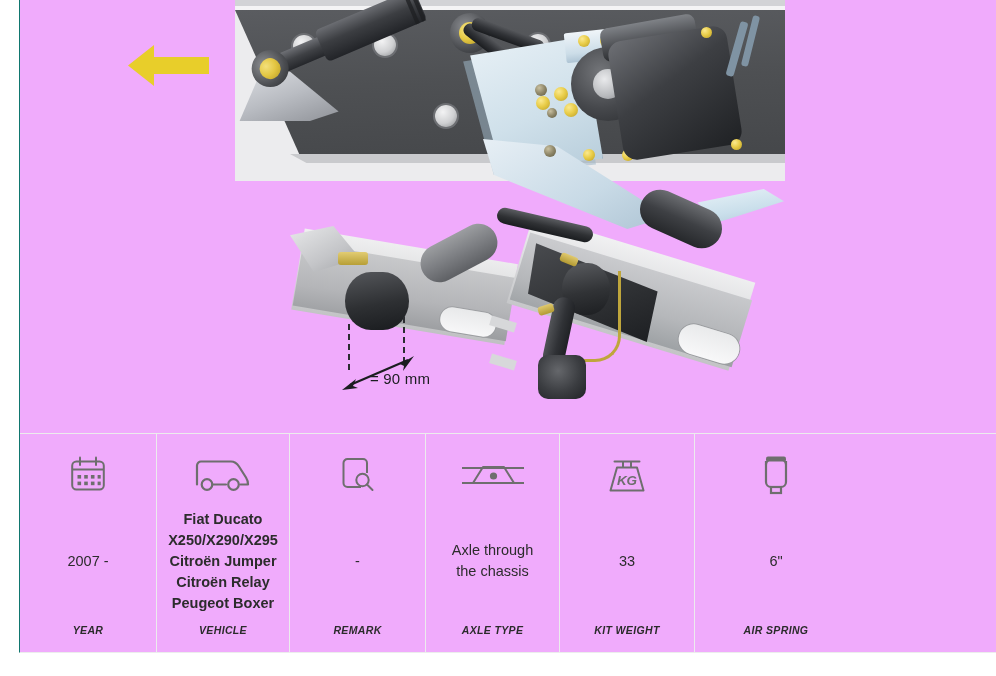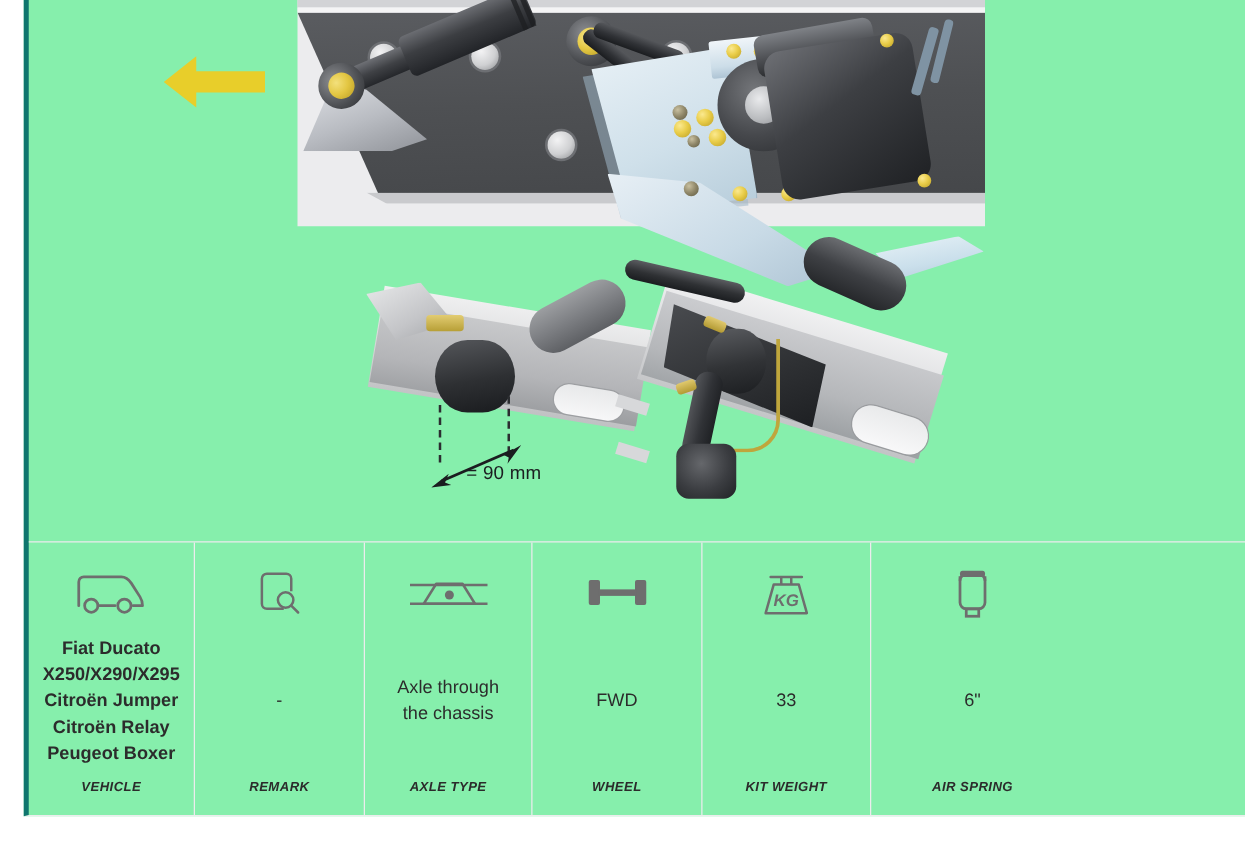--- a/index.html
+++ b/index.html
@@ -7,22 +7,22 @@
     width:996px;height:676px;background:#ffffff;
     font-family:"Liberation Sans",sans-serif;
     -webkit-font-smoothing:antialiased;
     overflow:hidden;
   }
   .page{position:relative;width:996px;height:676px;}
 
   
   .product-card{
     position:absolute;left:19px;top:-1px;right:0;height:654px;
-    background:#86efac;
-    border-left:4px solid #0f766e;
+    background:#f0abfc;
+    border-left:1px solid #0f766e;
     border-bottom:1px solid #eceded;
     box-sizing:border-box;
   }
 
   
   .image-stage{position:relative;height:434px;overflow:hidden;}
 
   .fwd-arrow{position:absolute;left:108px;top:45px;width:81px;height:43px;}
 
   
@@ -376,20 +376,42 @@
         <div class="vr-arm"></div>
         <div class="vr-flange"></div>
         <div class="vr-clip" style="left:60px;top:48px;width:18px;height:9px;transform:rotate(22deg);"></div>
         <div class="vr-clip" style="left:38px;top:98px;width:16px;height:9px;transform:rotate(-18deg);"></div>
       </div>
 
     </div>
 
     <div class="spec-row">
 
+      <div class="spec-col c-year">
+        <div class="spec-icon">
+          <svg width="36" height="38" viewBox="0 0 36 38">
+            <rect x="2.2" y="5.5" width="31.6" height="28" rx="4.2" fill="none" stroke="#6e6e6e" stroke-width="2"></rect>
+            <line x1="2.2" y1="13.5" x2="33.8" y2="13.5" stroke="#6e6e6e" stroke-width="2"></line>
+            <line x1="10" y1="1.5" x2="10" y2="9" stroke="#6e6e6e" stroke-width="2" stroke-linecap="round"></line>
+            <line x1="26" y1="1.5" x2="26" y2="9" stroke="#6e6e6e" stroke-width="2" stroke-linecap="round"></line>
+            <g fill="#6e6e6e">
+              <rect x="7.5" y="19" width="3.6" height="3.6"></rect>
+                <rect x="14.2" y="19" width="3.6" height="3.6"></rect>
+              <rect x="20.9" y="19" width="3.6" height="3.6"></rect>
+                <rect x="27.6" y="19" width="3.1" height="3.6"></rect>
+              <rect x="7.5" y="25.6" width="3.6" height="3.6"></rect>
+                <rect x="14.2" y="25.6" width="3.6" height="3.6"></rect>
+              <rect x="20.9" y="25.6" width="3.6" height="3.6"></rect>
+                <rect x="27.6" y="25.6" width="3.1" height="3.6"></rect>
+            </g>
+          </svg>
+        </div>
+        <div class="spec-value">2007 -</div>
+        <div class="spec-label">YEAR</div>
+      </div>
 
       <div class="spec-col c-vehicle">
         <div class="spec-icon">
           <svg width="58" height="38" viewBox="0 0 58 38">
             <path d="M3 28.5 L3 9.5 A4 4 0 0 1 7 5.5 L37 5.5 C41 5.5 43 7.5 45 10.5 L52 21.5 C53.6 24 54 26 54 28.5 L46.5 28.5" fill="none" stroke="#6e6e6e" stroke-width="2.2" stroke-linecap="round" stroke-linejoin="round"></path>
             <line x1="18.5" y1="28.5" x2="32" y2="28.5" stroke="#6e6e6e" stroke-width="2.2" stroke-linecap="round"></line>
             <circle cx="13" cy="28.5" r="5.3" fill="none" stroke="#6e6e6e" stroke-width="2.2"></circle>
             <circle cx="39.5" cy="28.5" r="5.3" fill="none" stroke="#6e6e6e" stroke-width="2.2"></circle>
           </svg>
         </div>
@@ -420,31 +442,20 @@
             <line x1="2" y1="25" x2="64" y2="25" stroke="#6e6e6e" stroke-width="2"></line>
             <path d="M13 25 L23 9 L44 9 L54 25 Z" fill="none" stroke="#6e6e6e" stroke-width="2" stroke-linejoin="round"></path>
             <circle cx="33.5" cy="18" r="3.6" fill="#6e6e6e"></circle>
           </svg>
         </div>
         <div class="spec-value" style="white-space:pre-line;">Axle through
 the chassis</div>
         <div class="spec-label">AXLE TYPE</div>
       </div>
 
-      <div class="spec-col c-wheel">
-        <div class="spec-icon">
-          <svg width="50" height="30" viewBox="0 0 50 30">
-            <rect x="2" y="4" width="9" height="20" rx="1.6" fill="#6e6e6e"></rect>
-            <rect x="39" y="4" width="9" height="20" rx="1.6" fill="#6e6e6e"></rect>
-            <rect x="10" y="11.5" width="30" height="5.2" fill="#6e6e6e"></rect>
-          </svg>
-        </div>
-        <div class="spec-value">FWD</div>
-        <div class="spec-label">WHEEL</div>
-      </div>
 
       <div class="spec-col c-kit">
         <div class="spec-icon">
           <svg width="42" height="40" viewBox="0 0 42 40">
             <path d="M11 12.5 L31 12.5 L37.5 35.5 L4.5 35.5 Z" fill="none" stroke="#6e6e6e" stroke-width="2" stroke-linejoin="round"></path>
             <line x1="8.5" y1="6.5" x2="33.5" y2="6.5" stroke="#6e6e6e" stroke-width="2" stroke-linecap="round"></line>
             <line x1="17" y1="6.5" x2="17" y2="12.5" stroke="#6e6e6e" stroke-width="2"></line>
             <line x1="25" y1="6.5" x2="25" y2="12.5" stroke="#6e6e6e" stroke-width="2"></line>
             <text x="21" y="29.5" text-anchor="middle" font-family="Liberation Sans, sans-serif" font-size="13.5" font-weight="bold" font-style="italic" fill="#6e6e6e">KG</text>
           </svg>

